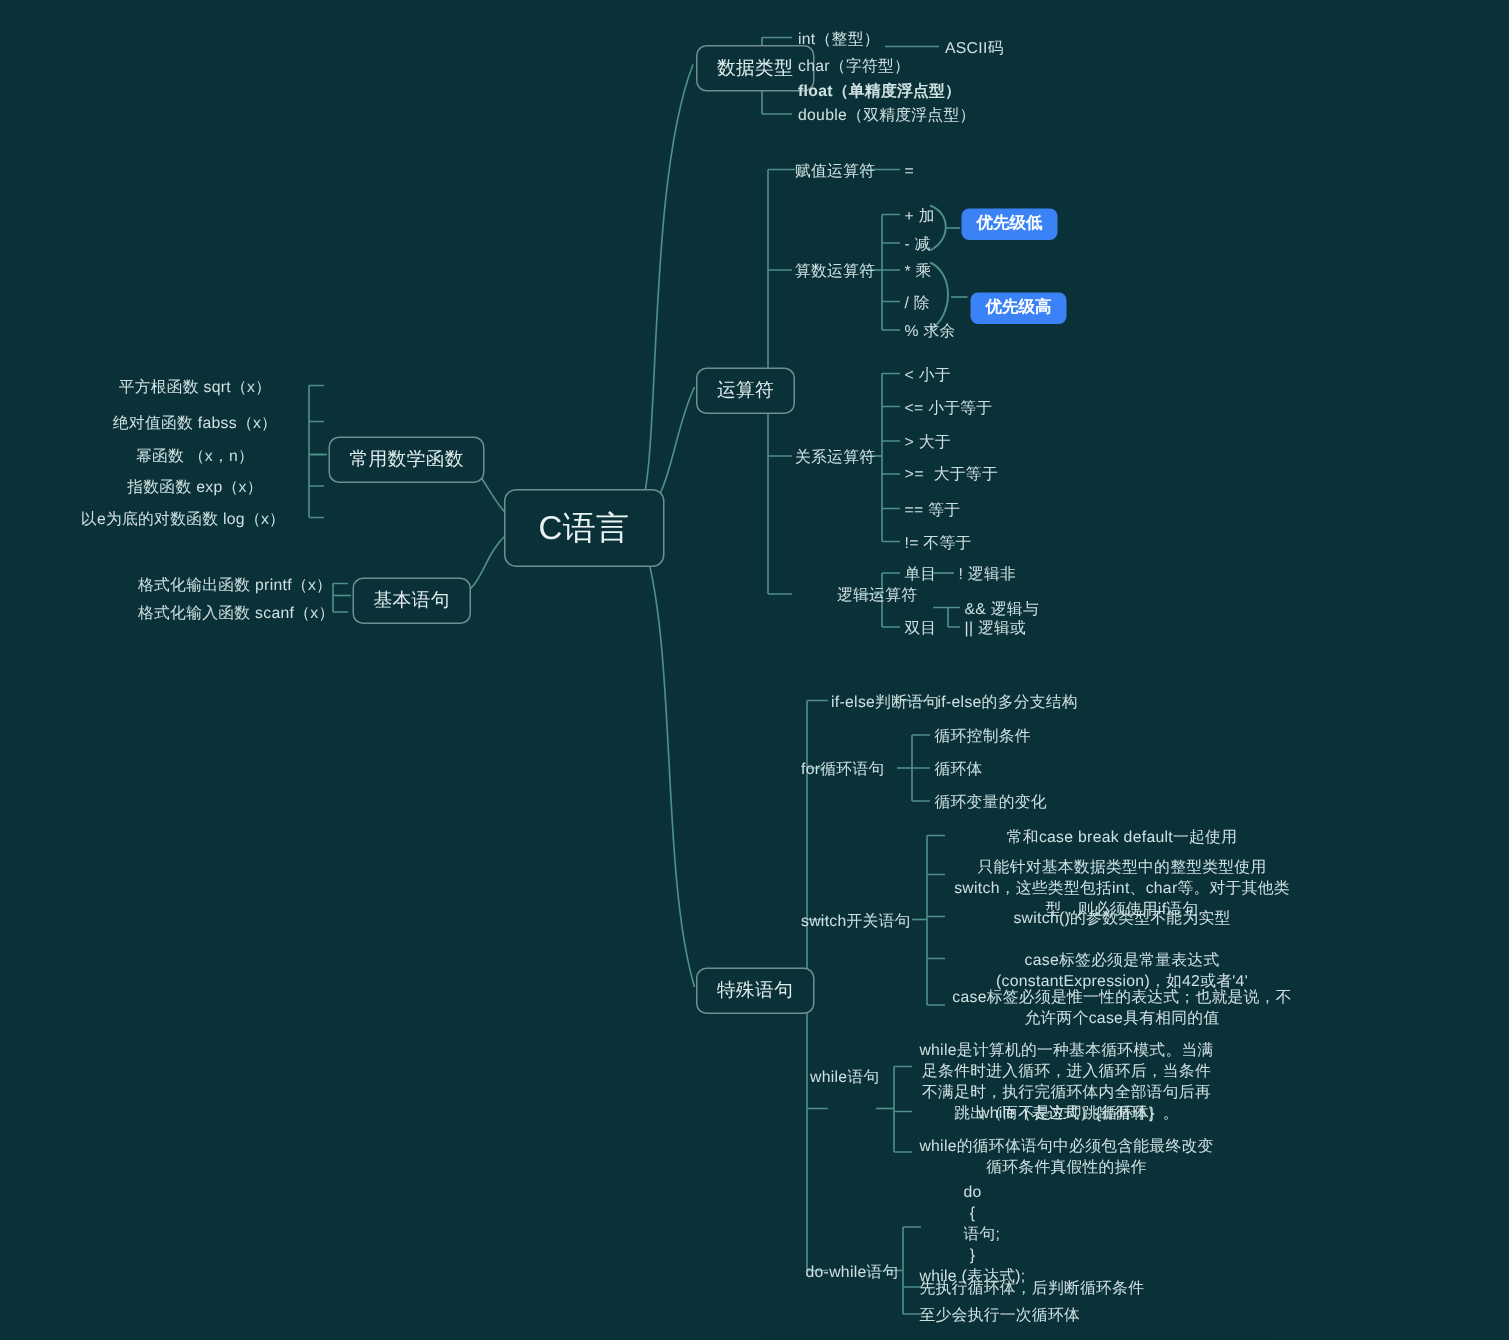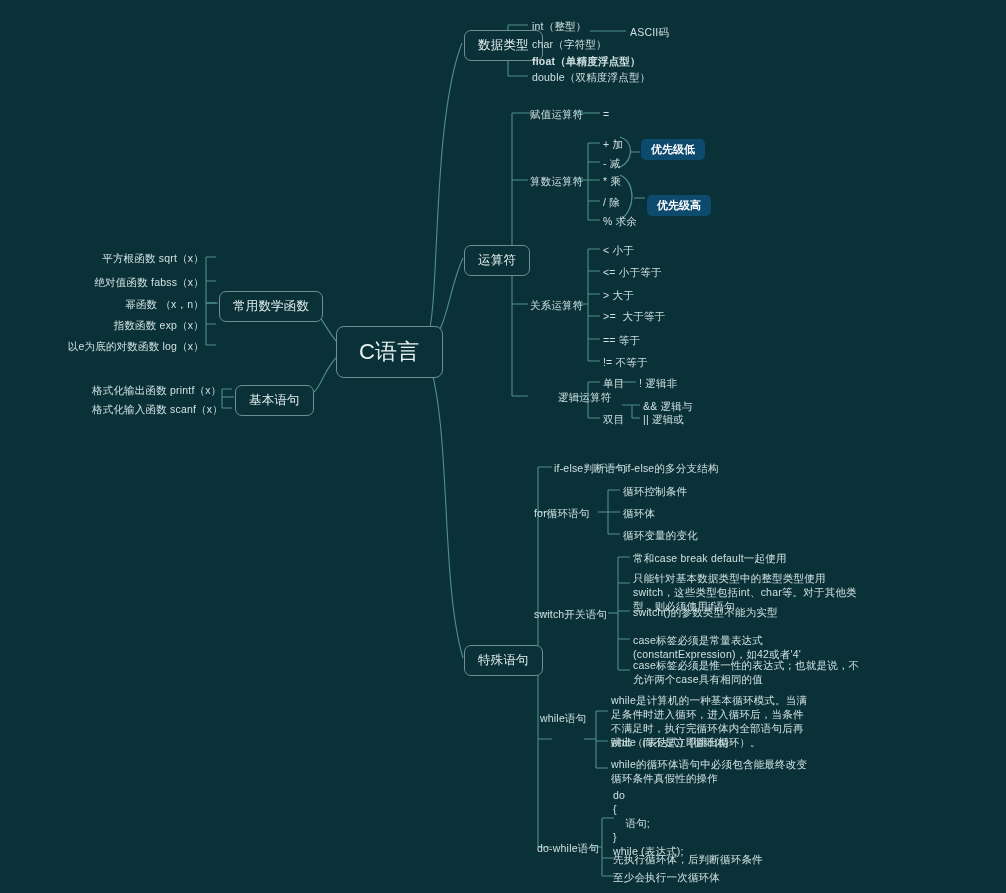--- a/index.html
+++ b/index.html
@@ -20,20 +20,21 @@
     width: 1006px; height: 893px;
     pointer-events: none;
   }
   .node {
     position: absolute;
     color: #d8e6e6;
     white-space: pre;
     line-height: 14px;
     font-size: 10.5px;
     letter-spacing: .2px;
+    text-align: center;
   }
   
   .root {
     border: 1px solid #6f8f91;
     border-radius: 8px;
     background: #0b3138;
     color: #eaf3f3;
     font-size: 22px;
     line-height: 1;
     padding: 14px 22px;
@@ -47,25 +48,25 @@
     color: #e3eeee;
     font-size: 12.5px;
     line-height: 1;
     padding: 8px 13px;
     text-align: center;
   }
   
   .leaf { color: #cfe0e0; }
   .wrap { white-space: normal; }
   
-  .ralign { text-align: right; }
+  .ralign { }
   
   .pill {
     position: absolute;
-    background: #0c4a6e;
+    background: #3b82f6;
     color: #ffffff;
     border-radius: 5px;
     font-size: 11px;
     font-weight: bold;
     padding: 5px 10px;
     line-height: 1;
     white-space: pre;
   }
 </style>
 </head>

